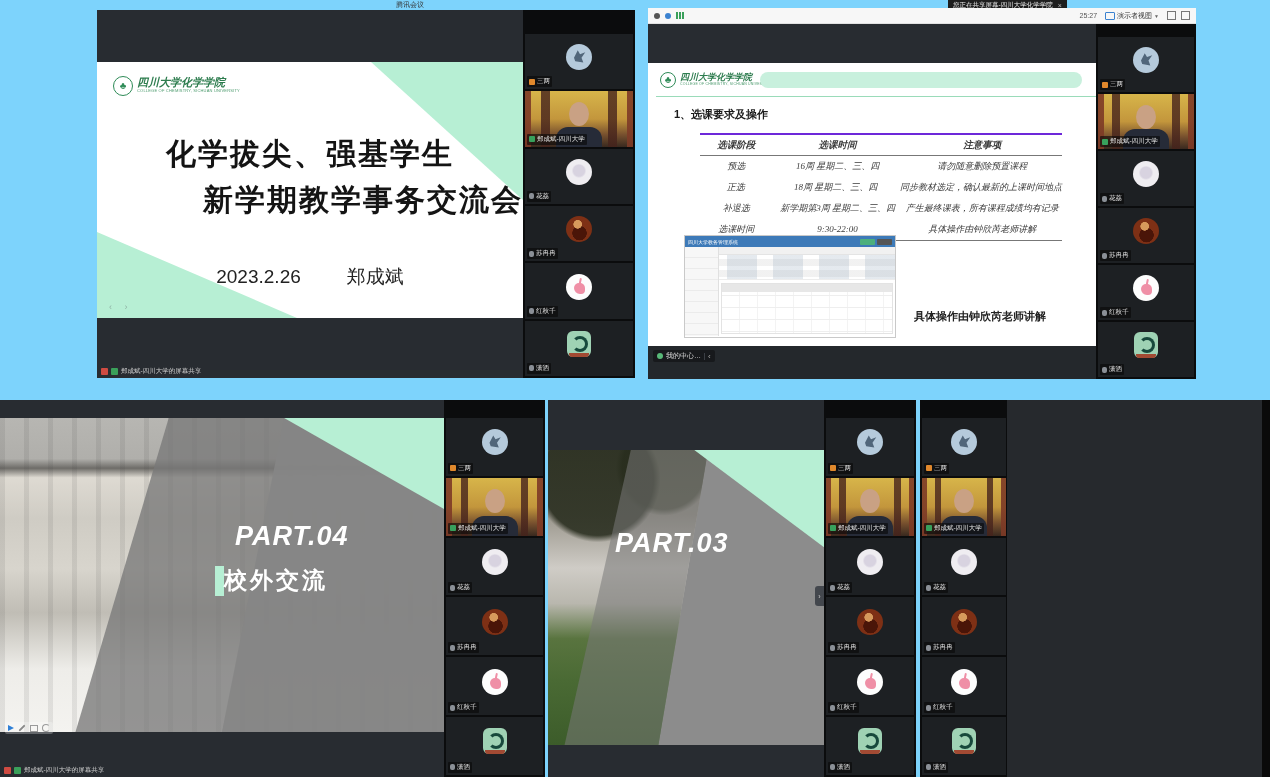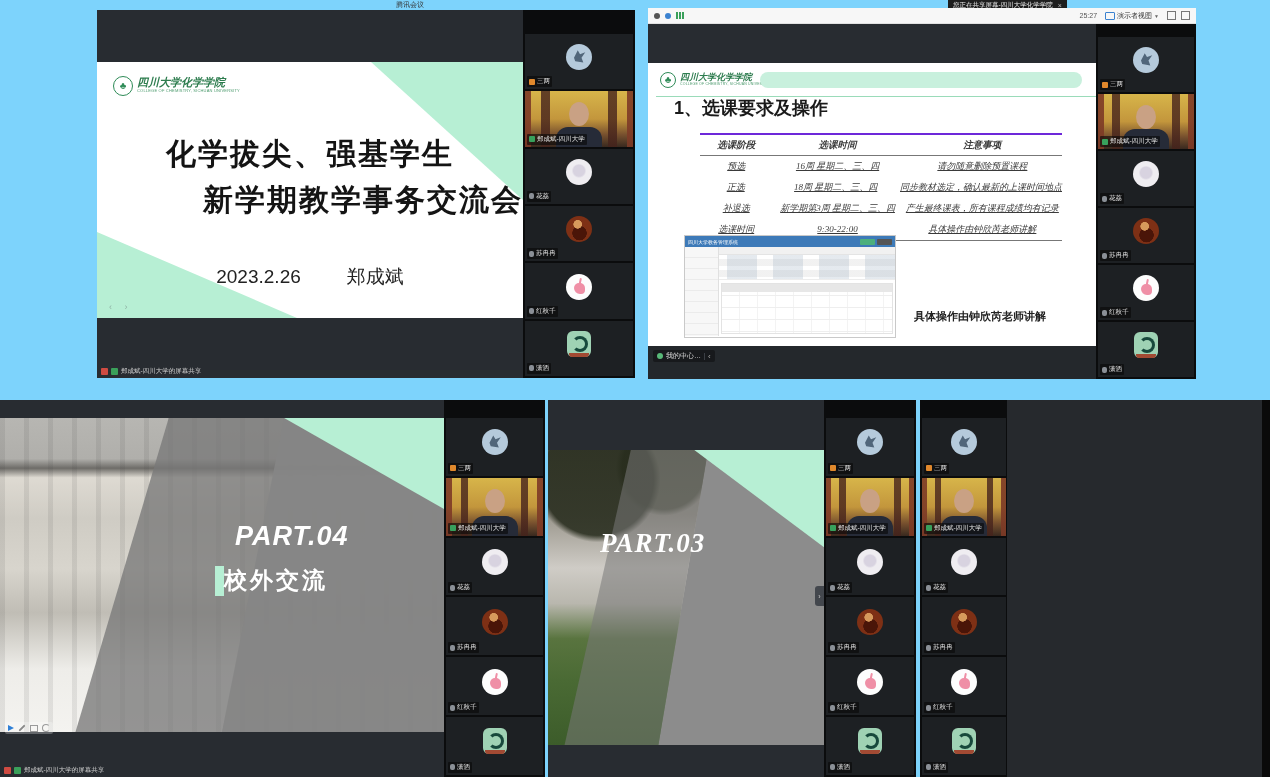--- a/index.html
+++ b/index.html
@@ -107,28 +107,28 @@
   .stage-b{position:relative;flex:1;background:#282c31;overflow:hidden;}
   .panel-b .sidebar{width:96px;padding-top:13px;}
   .slide-b{position:absolute;left:0;top:39px;width:100%;height:283px;background:#fff;}
   .logo-b{left:12px;top:9px;}
   .logo-b .logo-emblem{width:14px;height:14px;}
   .logo-b .logo-cn{font-size:9px;line-height:10px;}
   .logo-b .logo-en{font-size:3.5px;}
   .banner{position:absolute;left:112px;right:14px;top:9px;height:16px;background:#c8f0dd;
     border-radius:8px;}
   .b-rule{position:absolute;left:8px;right:0;top:33px;border-bottom:1.5px solid #9adbb9;}
-  .b-heading{position:absolute;left:26px;top:33px;font-size:18px;font-weight:700;color:#1a1a1a;}
+  .b-heading{position:absolute;left:26px;top:44px;font-size:11px;font-weight:700;color:#1a1a1a;}
   .course-table{position:absolute;left:52px;right:34px;top:70px;
     font-family:"Liberation Serif",serif;font-style:italic;color:#3a3a3a;}
   .ct-head{display:flex;border-top:2px solid #6d28d9;border-bottom:1px solid #777;font-weight:700;}
   .ct-head span{line-height:20px;font-size:9.5px;}
   .ct-rows{border-bottom:1px solid #777;}
   .ct-row{display:flex;}
-  .ct-row span{line-height:21px;font-size:9px;white-space:nowrap;text-decoration:underline;}
+  .ct-row span{line-height:21px;font-size:9px;white-space:nowrap;}
   .c1{width:20%;text-align:center;}
   .c2{width:36%;text-align:center;}
   .c3{flex:1;text-align:center;}
   .sysshot{position:absolute;left:36px;top:172px;width:210px;height:101px;border:1px solid #c9c9c9;
     background:#fff;}
   .ss-titlebar{height:11px;background:#3d7ab8;display:flex;align-items:center;padding:0 3px;gap:2px;}
   .ss-title{color:#fff;font-size:5px;white-space:nowrap;}
   .ss-btn-green{margin-left:auto;width:15px;height:6px;background:#4caf7d;border-radius:1px;}
   .ss-btn-dark{width:15px;height:6px;background:#555;border-radius:1px;}
   .ss-body{display:flex;height:89px;}
@@ -181,21 +181,21 @@
   .ov2-d{background:#8c8c8c;clip-path:polygon(58% 0,100% 0,100% 100%,40% 100%);}
   .ov1-e{background:rgba(122,122,122,.55);clip-path:polygon(26% 0,56% 0,38% 100%,0 100%);}
   .ov2-e{background:#8e8e8e;clip-path:polygon(56% 0,100% 0,100% 100%,38% 100%);}
   .tri-part{position:absolute;top:0;right:0;background:#b7efd4;
     clip-path:polygon(0 0,100% 0,100% 100%);}
   .tri-c{width:36%;height:29%;}
   .tri-d{width:47%;height:33%;}
   .tri-e{width:46%;height:29%;}
   .part-block{position:absolute;}
   .pb-c{left:215px;top:103px;}
-  .pb-d{left:32px;top:78px;font-family:Liberation Serif, serif;}
+  .pb-d{left:47px;top:78px;}
   .pb-e{left:34px;top:66px;}
   .part-label{font-style:italic;font-weight:700;font-size:27px;color:#fff;
     letter-spacing:1px;margin-left:20px;}
   .part-title{display:flex;align-items:center;gap:0;margin-top:13px;}
   .part-bar{width:9px;height:30px;background:#b7efd4;flex:0 0 auto;}
   .part-text{font-size:23px;font-weight:700;color:#fff;letter-spacing:3px;white-space:nowrap;}
   .annot{position:absolute;left:5px;top:322px;display:flex;gap:4px;align-items:center;
     background:rgba(255,255,255,.28);padding:2px 3px;border-radius:2px;}
   .a-cursor{width:0;height:0;border-left:6px solid #2f7fd6;border-top:3px solid transparent;
     border-bottom:3px solid transparent;}

